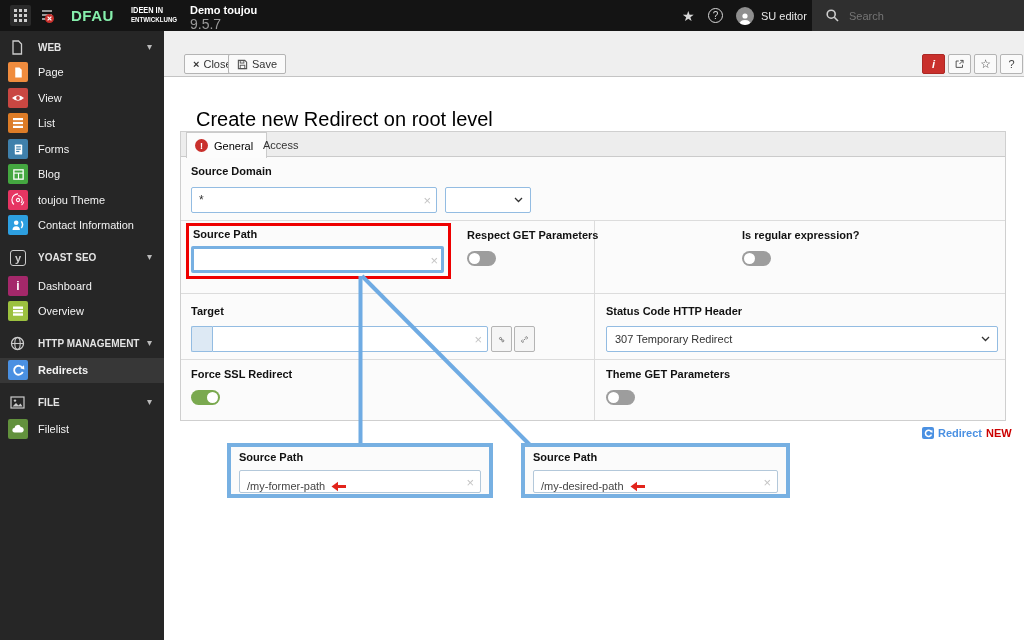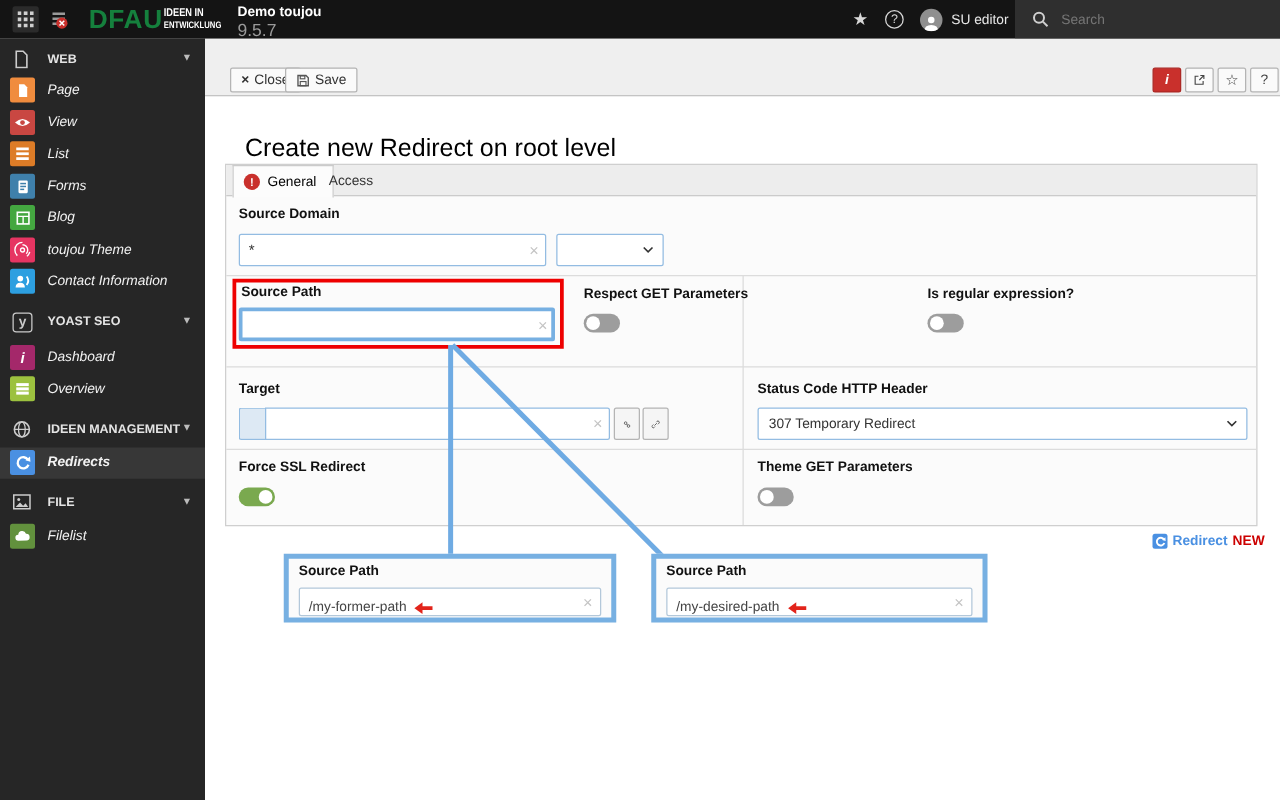--- a/index.html
+++ b/index.html
@@ -4,22 +4,22 @@
 <style>
   html,body{margin:0;padding:0;background:#555;}
   *{box-sizing:border-box;}
   #app{position:relative;width:1024px;height:640px;background:#fff;overflow:hidden;
        font-family:"Liberation Sans","DejaVu Sans",sans-serif;color:#111;}
 
   
   #topbar{position:absolute;left:0;top:0;width:1024px;height:31px;background:#141414;}
   .tb-btn{position:absolute;top:5px;width:21px;height:21px;background:#2b2b2b;border-radius:2px;
           display:flex;align-items:center;justify-content:center;cursor:pointer;}
-  #logo{position:absolute;left:71px;top:0;height:31px;line-height:31px;color:#15803d;
-        font-size:21px;font-weight:bold;letter-spacing:.5px;}
+  #logo{position:absolute;left:71px;top:0;height:31px;line-height:31px;color:#86efac;
+        font-size:15px;font-weight:bold;letter-spacing:.5px;}
   .claim{position:absolute;left:131px;color:#fff;font-weight:bold;transform:scaleX(.82);transform-origin:left;}
   .claim1{top:5px;font-size:9px;}
   .claim2{top:15px;font-size:7.5px;}
   #site-name{position:absolute;left:190px;top:4px;font-size:11px;font-weight:bold;color:#fff;}
   #site-version{position:absolute;left:190px;top:16px;font-size:14px;color:#9a9a9a;}
   .tb-right{position:absolute;top:0;height:31px;display:flex;align-items:center;color:#d8d8d8;}
   #tb-search{position:absolute;left:812px;top:0;width:212px;height:31px;background:#2f2f2f;
              display:flex;align-items:center;}
   #tb-search input{background:transparent;border:0;outline:none;color:#ddd;font-size:11px;width:150px;
                    font-family:inherit;}
@@ -27,21 +27,21 @@
                display:flex;align-items:center;justify-content:center;color:#d8d8d8;}
   #avatar{width:18px;height:18px;border-radius:50%;background:#8f8f8f;overflow:hidden;
           display:flex;align-items:flex-end;justify-content:center;}
 
   
   #sidebar{position:absolute;left:0;top:31px;width:164px;height:609px;background:#262626;}
   .sb-hdr{position:absolute;left:0;width:164px;height:22px;cursor:pointer;}
   .sb-hdr .sb-hlabel{position:absolute;left:38px;top:4px;font-size:10px;font-weight:bold;color:#e4e4e4;text-align:right;}
   .sb-hdr .sb-hic{position:absolute;left:10px;top:2px;width:16px;height:16px;}
   .sb-caret{position:absolute;right:12px;top:3px;color:#bbb;font-size:10px;}
-  .sb-item{position:absolute;left:0;width:164px;height:25px;cursor:pointer;font-style:italic;}
+  .sb-item{position:absolute;left:0;width:164px;height:25px;cursor:pointer;}
   .sb-item.active{background:#373737;}
   .sb-ic{position:absolute;left:8px;top:2px;width:20px;height:20px;border-radius:2px;
          display:flex;align-items:center;justify-content:center;color:#fff;}
   .sb-label{position:absolute;left:38px;top:6px;font-size:11px;color:#f2f2f2;white-space:nowrap;}
   .ic-page{background:#f08c3e;} .ic-view{background:#c94742;} .ic-list{background:#dd7c27;}
   .ic-forms{background:#3f80ab;} .ic-blog{background:#44a740;} .ic-theme{background:#e63562;}
   .ic-contact{background:#2d9fe0;} .ic-dash{background:#a4286a;font-weight:bold;font-size:12px;}
   .ic-overview{background:#9cc13f;} .ic-redirects{background:#4a90e2;}
   .ic-filelist{background:#62913d;}
 
@@ -271,21 +271,21 @@
         </span>
       <span class="sb-label">Overview</span>
     </div>
 
     <div class="sb-hdr" style="top:303px">
       <span class="sb-hic"><svg width="15" height="15" viewBox="0 0 14 14">
             <circle cx="7" cy="7" r="5.6" fill="none" stroke="#ccc" stroke-width="1.2"></circle>
             <ellipse cx="7" cy="7" rx="2.5" ry="5.6" fill="none" stroke="#ccc" stroke-width="1"></ellipse>
             <line x1="1.4" y1="7" x2="12.6" y2="7" stroke="#ccc" stroke-width="1"></line>
           </svg></span>
-      <span class="sb-hlabel">IDEEN MANAGEMENT</span>
+      <span class="sb-hlabel">HTTP MANAGEMENT</span>
       <span class="sb-caret">▾</span>
     </div>
     <div class="sb-item active" style="top:327px">
       <span class="sb-ic ic-redirects">
           <svg width="13" height="13" viewBox="0 0 14 14">
             <path d="M11.6 8.4A4.8 4.8 0 1 1 11.2 4.2" fill="none" stroke="#fff" stroke-width="2"></path>
             <path d="M12.9 1.3l.4 4.5-4.3-1.2z" fill="#fff"></path>
           </svg>
         </span>
       <span class="sb-label" style="font-weight:bold">Redirects</span>

